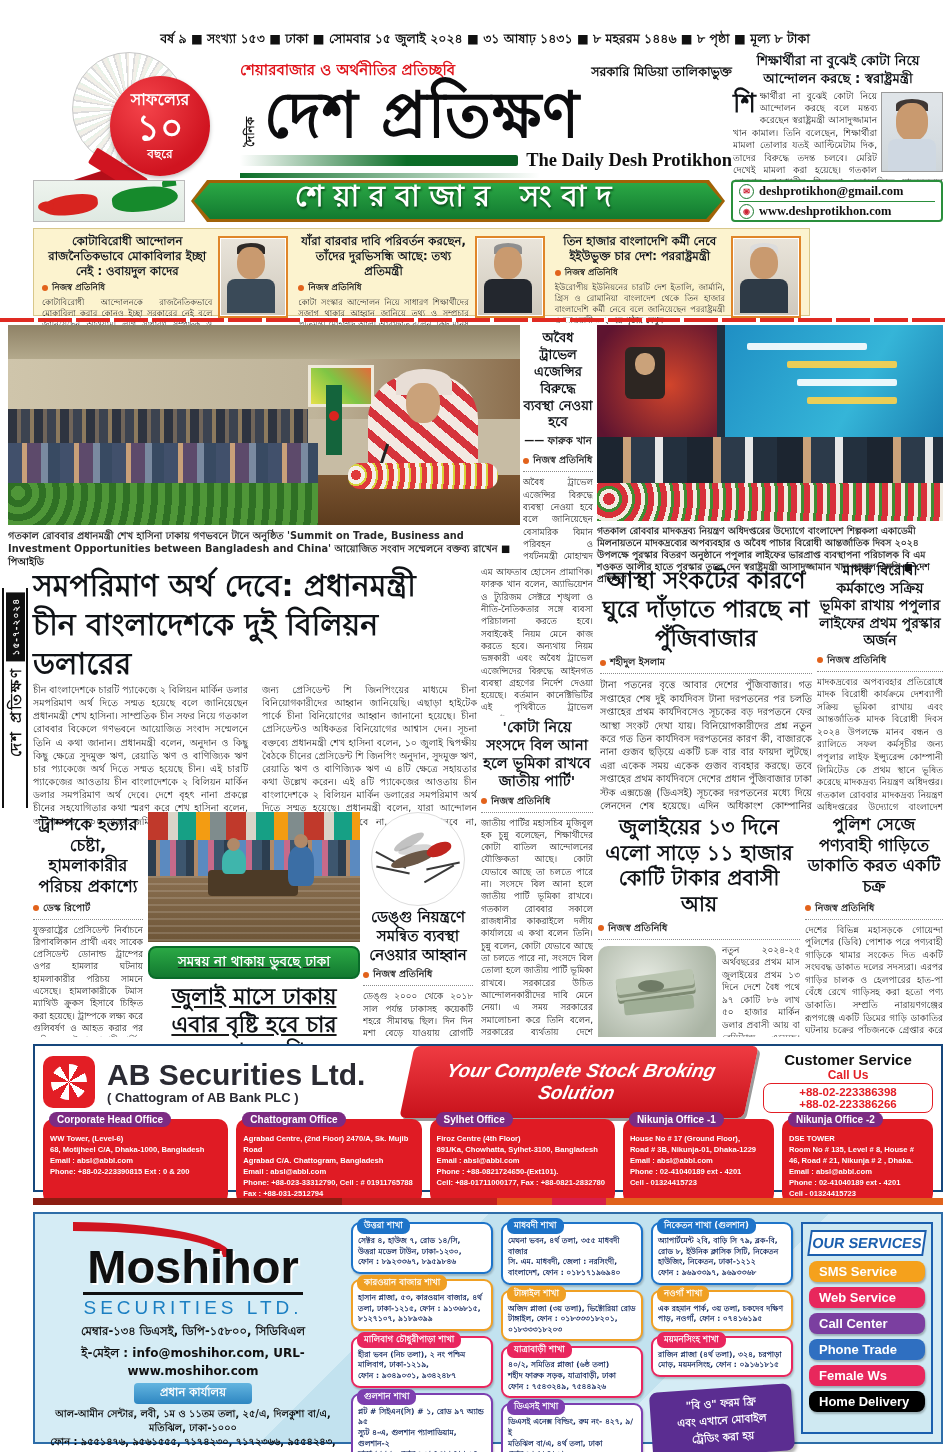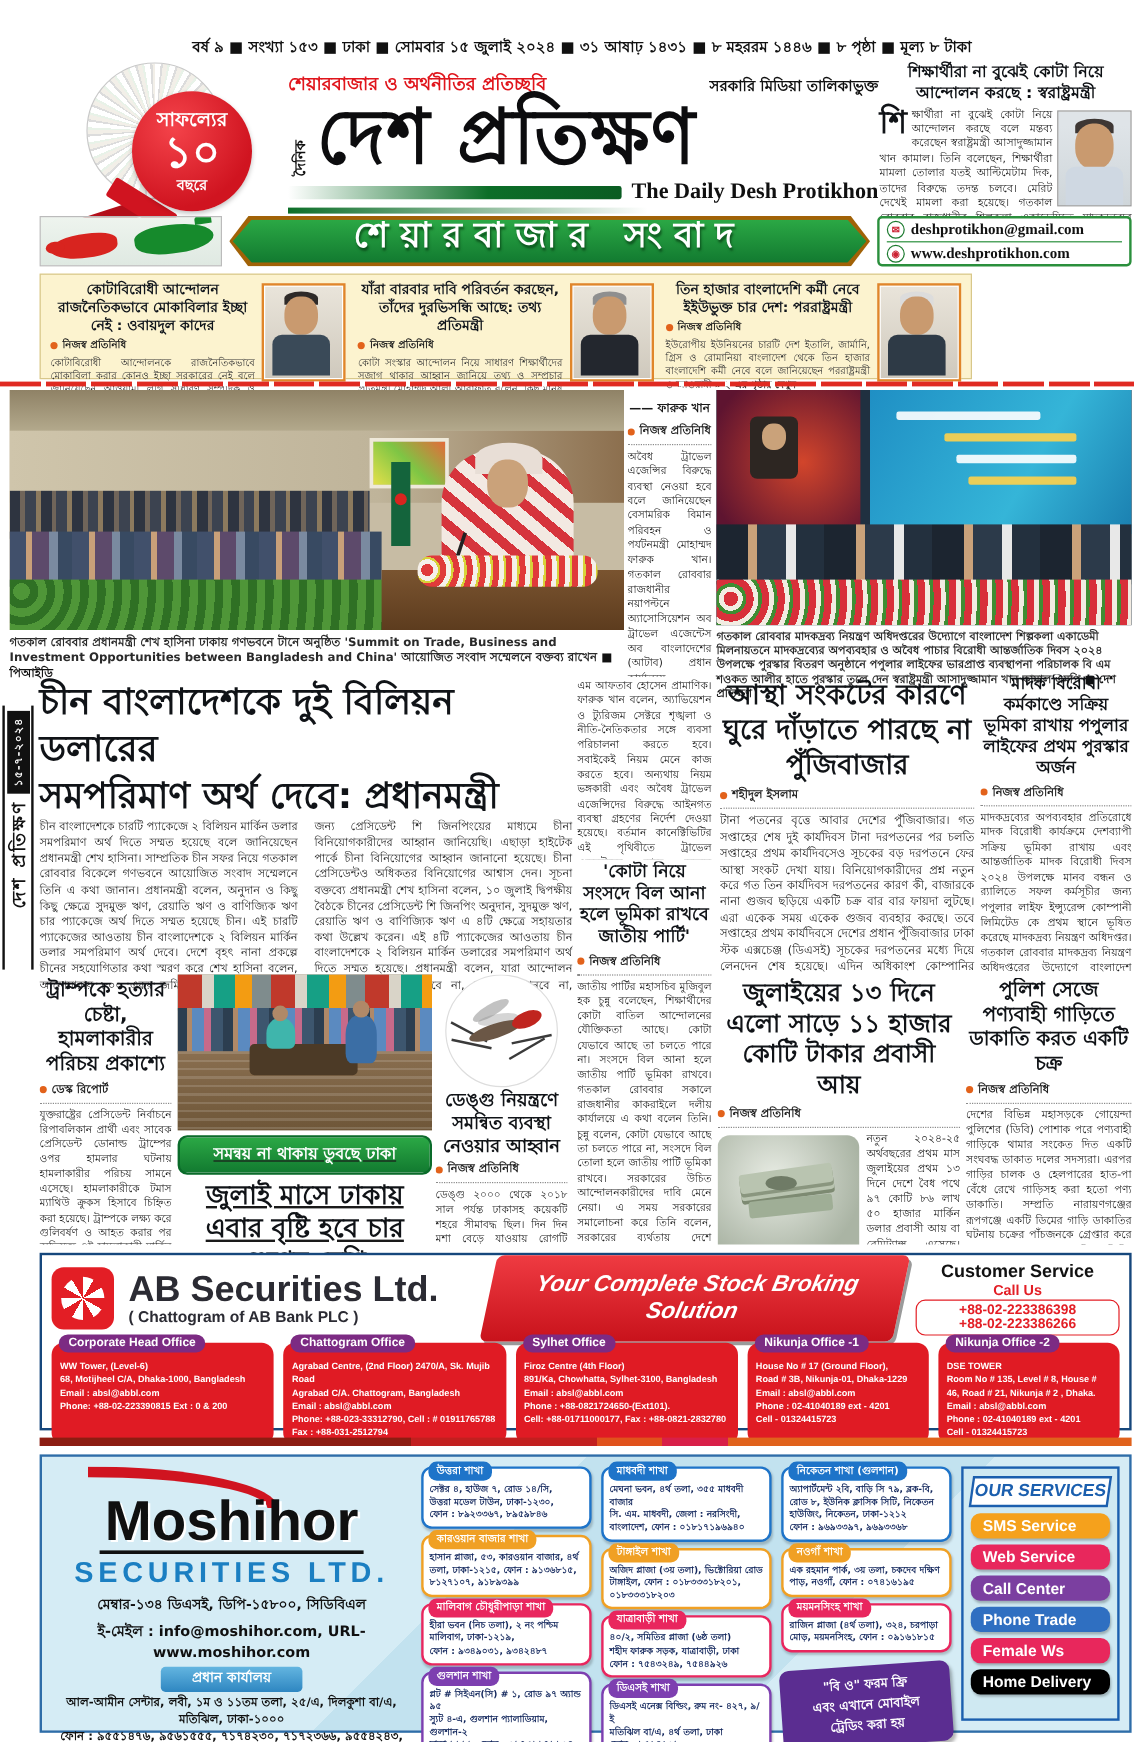--- a/index.html
+++ b/index.html
@@ -199,21 +199,21 @@
   .ab-ol{font-family:"Liberation Sans",sans-serif;font-size:7.6px;font-weight:bold;line-height:1.45;margin-top:4px;}
   .color-strip{left:33px;top:1198px;width:910px;height:7px;
       background:linear-gradient(90deg,#8c1d12 0 34%,#c21f1f 34% 51%,#e0521c 51% 57%,#d81f48 57% 63%,#e0621c 63% 100%);}
   
   .mos-ad{left:33px;top:1212px;width:910px;height:232px;border:2px solid #2e6da8;box-sizing:border-box;
       background:linear-gradient(135deg,#d5ecf5 0 40%,#c2e2ef 40% 70%,#d5ecf5 70%);padding:8px;display:flex;gap:8px;}
   .mos-left{width:300px;flex:0 0 auto;text-align:center;}
   .mos-arc{width:150px;height:26px;border:solid #d01420;border-width:9px 9px 0 0;border-radius:0 100% 0 0;margin:0 auto -14px 30px;}
   .mos-logo{font-family:"Liberation Sans",sans-serif;font-size:47px;font-weight:bold;color:#101010;line-height:1;
       text-shadow:2px 2px 0 #fff;border-bottom:3px solid #101010;display:inline-block;padding:0 4px 2px 4px;}
-  .mos-sub{font-family:"Liberation Sans",sans-serif;font-size:24px;font-weight:bold;color:#1b7fc2;letter-spacing:4px;margin-top:2px;}
+  .mos-sub{font-family:"Liberation Sans",sans-serif;font-size:19px;font-weight:normal;color:#1b7fc2;letter-spacing:4px;margin-top:2px;}
   .mos-member{font-size:11.5px;font-weight:800;color:#101010;margin-top:4px;}
   .mos-email{font-size:12px;font-weight:800;color:#101010;margin-top:2px;}
   .mos-ho{display:inline-block;background:linear-gradient(#63b5e0,#2e86c1);color:#fff;font-size:11.5px;font-weight:800;
       border-radius:4px;padding:1px 26px;margin-top:5px;text-align:right;}
   .mos-addr{font-size:9.8px;font-weight:800;color:#101010;margin-top:3px;line-height:1.45;}
   .mos-col{width:142px;flex:0 0 auto;display:flex;flex-direction:column;gap:5px;}
   .branch{background:#fff;border-radius:9px;padding:9px 5px 4px 5px;position:relative;box-shadow:1px 2px 2px rgba(0,0,0,.2);}
   .branch .bh{position:absolute;left:4px;top:-6px;color:#fff;font-size:8.6px;font-weight:800;border-radius:7px;padding:1px 7px;white-space:nowrap;}
   .branch .ba{font-size:7.6px;font-weight:700;color:#15295e;line-height:1.4;margin-top:3px;}
   .c-blue{border:2px solid #1e74c9;} .c-blue .bh{background:#1e74c9;}
@@ -385,34 +385,35 @@
     <div class="ap-line y" style="left:210px;top:72px;width:90px;"></div>
     <div class="ap-people"></div>
     <div class="ap-flowers"></div>
   </div>
   <div class="abs award-caption">
     <span>গতকাল রোববার মাদকদ্রব্য নিয়ন্ত্রণ অধিদপ্তরের উদ্যোগে বাংলাদেশ শিল্পকলা একাডেমী মিলনায়তনে মাদকদ্রব্যের অপব্যবহার ও অবৈধ পাচার বিরোধী আন্তর্জাতিক দিবস ২০২৪ উপলক্ষে পুরস্কার বিতরণ অনুষ্ঠানে পপুলার লাইফের ভারপ্রাপ্ত ব্যবস্থাপনা পরিচালক বি এম শওকত আলীর হাতে পুরস্কার তুলে দেন স্বরাষ্ট্রমন্ত্রী আসাদুজ্জামান খান কামাল এমপি</span>
     <span class="credit">■ দেশ প্রতিক্ষণ</span>
   </div>
 
   <div class="abs travel-a">
+    <div class="h">অবৈধ ট্রাভেল এজেন্সির বিরুদ্ধে ব্যবস্থা নেওয়া হবে</div>
     <div class="author">ফারুক খান</div>
     <div class="byline">
         <span class="bdot"></span>
         <span>নিজস্ব প্রতিনিধি</span>
       </div>
     <div class="bn-body">অবৈধ ট্রাভেল এজেন্সির বিরুদ্ধে ব্যবস্থা নেওয়া হবে বলে জানিয়েছেন বেসামরিক বিমান পরিবহন ও পর্যটনমন্ত্রী মোহাম্মদ ফারুক খান। গতকাল রোববার রাজধানীর নয়াপল্টনে অ্যাসোসিয়েশন অব ট্রাভেল এজেন্টেস অব বাংলাদেশের (আটাব) প্রধান কার্যালয়ে প্রশিক্ষণার্থীদের মাঝে সনদ বিতরণ অনুষ্ঠানে তিনি এ কথা বলেন। এ সময় বিশেষ অতিথি হিসেবে উপস্থিত ছিলেন বাংলাদেশ পর্যটন করপোরেশনের চেয়ারম্যান এ কে</div>
   </div>
   <div class="abs travel-b">
     <div class="bn-body"><span>এম আফতাব হোসেন প্রামাণিক। ফারুক খান বলেন, অ্যাভিয়েশন ও ট্যুরিজম সেক্টরে শৃঙ্খলা ও নীতি-নৈতিকতার সঙ্গে ব্যবসা পরিচালনা করতে হবে। সবাইকেই নিয়ম মেনে কাজ করতে হবে। অন্যথায় নিয়ম ভঙ্গকারী এবং অবৈধ ট্রাভেল এজেন্সিদের বিরুদ্ধে আইনগত ব্যবস্থা গ্রহণের নির্দেশ দেওয়া হয়েছে। বর্তমান কানেক্টিভিটির এই পৃথিবীতে ট্রাভেল এজেন্টদের কাজ অত্যন্ত গুরুত্বপূর্ণ। বাইরের দুনিয়ার সঙ্গে তারা মানুষের যোগাযোগ করিয়ে দেন।</span> </div>
   </div>
 
   <div class="abs china-a">
+    <div class="hd red-head china-h">সমপরিমাণ অর্থ দেবে: প্রধানমন্ত্রী</div>
     <div class="hd red-head china-h">চীন বাংলাদেশকে দুই বিলিয়ন ডলারের</div>
-    <div class="hd red-head china-h">সমপরিমাণ অর্থ দেবে: প্রধানমন্ত্রী</div>
     <div class="bn-body china-body"><span>চীন বাংলাদেশকে চারটি প্যাকেজে ২ বিলিয়ন মার্কিন ডলার সমপরিমাণ অর্থ দিতে সম্মত হয়েছে বলে জানিয়েছেন প্রধানমন্ত্রী শেখ হাসিনা। সাম্প্রতিক চীন সফর নিয়ে গতকাল রোববার বিকেলে গণভবনে আয়োজিত সংবাদ সম্মেলনে তিনি এ কথা জানান। প্রধানমন্ত্রী বলেন, অনুদান ও কিছু কিছু ক্ষেত্রে সুদমুক্ত ঋণ, রেয়াতি ঋণ ও বাণিজ্যিক ঋণ চার প্যাকেজে অর্থ দিতে সম্মত হয়েছে চীন। এই চারটি প্যাকেজের আওতায় চীন বাংলাদেশকে ২ বিলিয়ন মার্কিন ডলার সমপরিমাণ অর্থ দেবে। দেশে বৃহৎ নানা প্রকল্পে চীনের সহযোগিতার কথা স্মরণ করে শেখ হাসিনা বলেন, আনোয়ারায় ৮০০ একর জমিতে শিল্প বিনিয়োগ করার জন্য প্রেসিডেন্ট শি জিনপিংয়ের মাধ্যমে চীনা বিনিয়োগকারীদের আহ্বান জানিয়েছি। এছাড়া হাইটেক পার্কে চীনা বিনিয়োগের আহ্বান জানানো হয়েছে। চীনা প্রেসিডেন্টও অধিকতর বিনিয়োগের আশ্বাস দেন। সূচনা বক্তব্যে প্রধানমন্ত্রী শেখ হাসিনা বলেন, ১০ জুলাই দ্বিপক্ষীয় বৈঠকে চীনের প্রেসিডেন্ট শি জিনপিং অনুদান, সুদমুক্ত ঋণ, রেয়াতি ঋণ ও বাণিজ্যিক ঋণ এ ৪টি ক্ষেত্রে সহায়তার কথা উল্লেখ করেন। এই ৪টি প্যাকেজের আওতায় চীন বাংলাদেশকে ২ বিলিয়ন মার্কিন ডলারের সমপরিমাণ অর্থ দিতে সম্মত হয়েছে। প্রধানমন্ত্রী বলেন, যারা আন্দোলন করছে তারা আইন মানবে না, আদালত মানবে না, সংবিধান কী সেটা তারা চেনে না। একটা কাজ করতে গেলে তার যে নীতিমালা, বিধিমালা বা ধারা থাকে বা একটা সরকার কীভাবে চলে এ সম্পর্কে কোনো ধারণাই এদের নেই, কোনো জ্ঞানই নেই। তিনি বলেন, তারা পড়াশোনা করছে, ভালো নম্বর পাচ্ছে সেটা ঠিক। কিন্তু ভবিষ্যতে এরা তো নেতৃত্ব দেবে, এ ধারণাগুলো তাদের তো দরকার। আমাদের সংবিধান কী বলে সেটা তাদের জানা উচিত। একটা রাষ্ট্র পরিচালনায় কী ধরনের কাজকর্ম চলে সে সম্পর্কে তাদের কোনো ধারণা আছে? সে ধারণা তো আমরা দেখি না। যেটা আদালতে চলে গেল সেটা আদালত</span> </div>
   </div>
 
   <div class="abs vstrip">
     <div class="vdate">১৫-৭-২০২৪</div>
     <div class="vbrand">দেশ প্রতিক্ষণ</div>
   </div>
 
   <div class="abs stock-a">
     <div class="hd h" style="font-size:23px;text-align:center;">আস্থা সংকটের কারণে ঘুরে দাঁড়াতে পারছে না পুঁজিবাজার</div>

